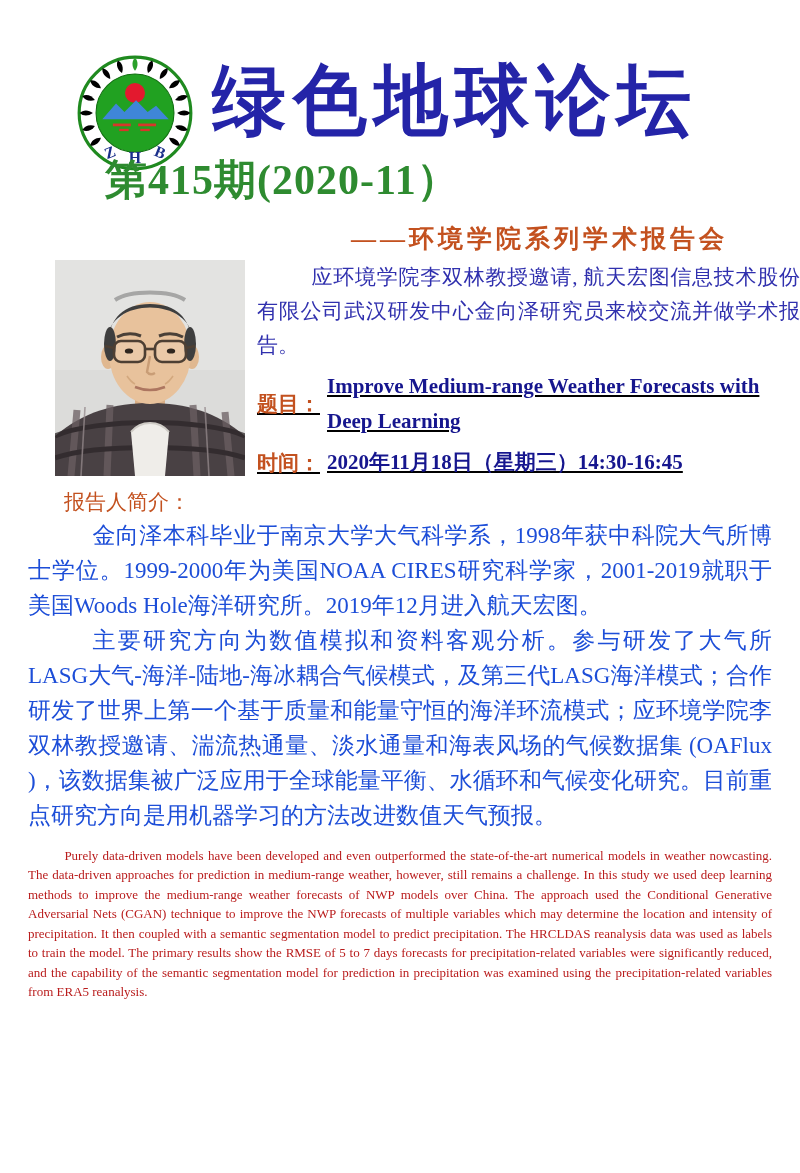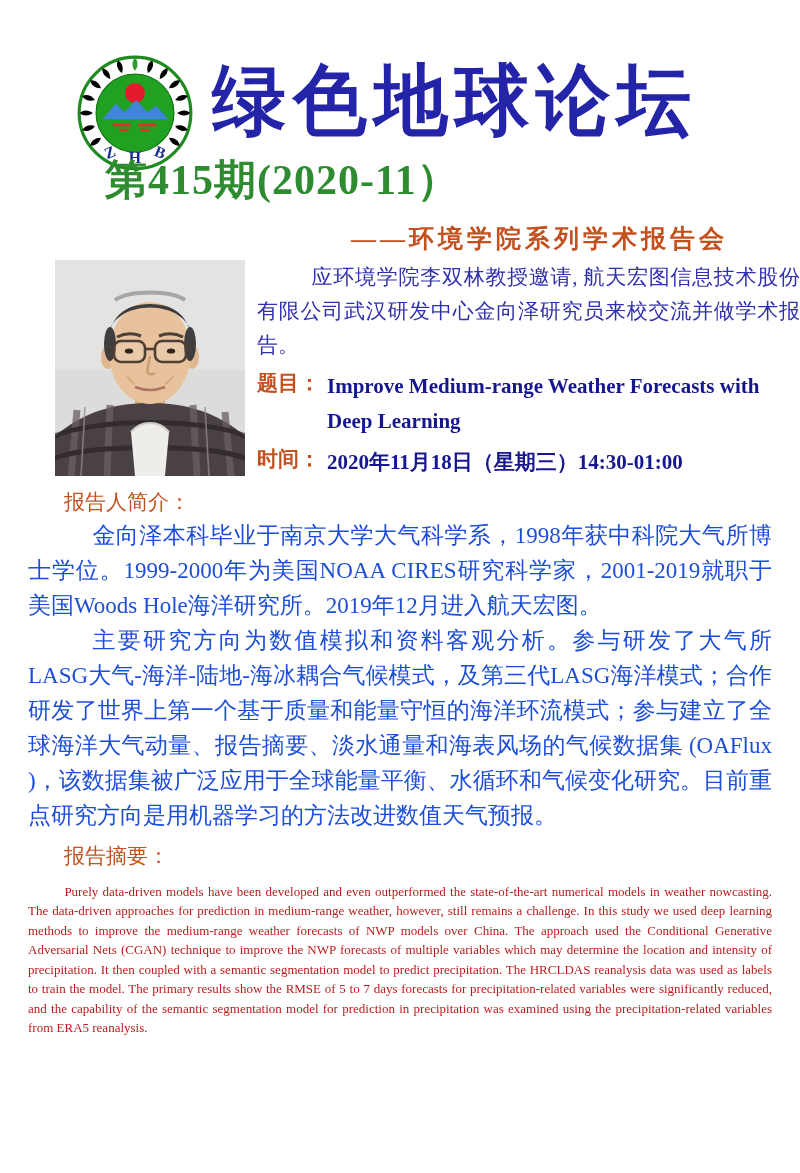--- a/index.html
+++ b/index.html
@@ -15,21 +15,21 @@
   .issue { position:absolute; left:105px; top:152px; width:600px; 
     font-size:42px; font-weight:bold; color:#2e8b30; letter-spacing:1px; }
   .subtitle { position:absolute; left:128px; top:222px; width:600px; text-align:right;
     font-size:25px; font-weight:bold; color:#c3511f; letter-spacing:4px; }
 
   
   .speaker-row { display:flex; padding-left:55px; margin-top:2px; }
   .photo { flex:0 0 190px; width:190px; height:216px; }
   .info-col { flex:1; margin-left:12px; max-width:543px; }
   .intro { font-size:21px; color:#3030ae; line-height:1.62; text-align:justify; text-indent:2.6em; }
-  .field-row { display:flex; margin-top:7px; align-items:flex-start; }
+  .field-row { display:flex; margin-top:7px; align-items:center;text-decoration:underline; }
   .field-label { flex:0 0 64px; font-size:21px; font-weight:bold; color:#c3511f; white-space:nowrap; }
   .field-value { flex:1; font-size:21px; font-weight:bold; color:#16168e; line-height:1.65; padding-left:6px; }
 
   
   .section { padding:0 28px; }
   .section-heading { font-size:21px; font-weight:normal; color:#c3511f; text-indent:36px; margin-top:8px; margin-bottom:3px; }
   .cn-para { font-size:23px; color:#1d4ed8; line-height:1.52; text-align:justify; text-indent:2.8em; }
   .en-para { font-size:13px; color:#b91c1c; line-height:1.5; text-align:justify; text-indent:2.8em; margin-top:12px; }
 
   
@@ -142,33 +142,32 @@
 
     <div class="info-col">
       <p class="intro">应环境学院李双林教授邀请, 航天宏图信息技术股份有限公司武汉研发中心金向泽研究员来校交流并做学术报告。</p>
 
       <div class="field-row">
         <span class="field-label">题目：</span>
         <span class="field-value">Improve Medium-range Weather Forecasts with Deep Learning</span>
       </div>
       <div class="field-row">
         <span class="field-label">时间：</span>
-        <span class="field-value">2020年11月18日（星期三）14:30-01:00</span>
+        <span class="field-value">2020年11月18日（星期三）14:30-16:45</span>
       </div>
     </div>
   </div>
 
   <div class="section">
     <div class="section-heading">报告人简介：</div>
     <p class="cn-para">金向泽本科毕业于南京大学大气科学系，1998年获中科院大气所博士学位。1999-2000年为美国NOAA CIRES研究科学家，2001-2019就职于美国Woods Hole海洋研究所。2019年12月进入航天宏图。</p>
-    <p class="cn-para">主要研究方向为数值模拟和资料客观分析。参与研发了大气所LASG大气-海洋-陆地-海冰耦合气候模式，及第三代LASG海洋模式；合作研发了世界上第一个基于质量和能量守恒的海洋环流模式；参与建立了全球海洋大气动量、报告摘要、淡水通量和海表风场的气候数据集 (OAFlux )，该数据集被广泛应用于全球能量平衡、水循环和气候变化研究。目前重点研究方向是用机器学习的方法改进数值天气预报。</p>
+    <p class="cn-para">主要研究方向为数值模拟和资料客观分析。参与研发了大气所LASG大气-海洋-陆地-海冰耦合气候模式，及第三代LASG海洋模式；合作研发了世界上第一个基于质量和能量守恒的海洋环流模式；应环境学院李双林教授邀请、湍流热通量、淡水通量和海表风场的气候数据集 (OAFlux )，该数据集被广泛应用于全球能量平衡、水循环和气候变化研究。目前重点研究方向是用机器学习的方法改进数值天气预报。</p>
   </div>
 
   <div class="section">
-    <div class="section-heading">报告摘要：</div>
     <p class="en-para">Purely data-driven models have been developed and even outperformed the state-of-the-art  numerical models in weather nowcasting. The data-driven approaches for prediction in medium-range weather, however, still remains a challenge. In this study we used deep learning methods to improve the medium-range weather forecasts of NWP models over China.  The approach used the Conditional Generative Adversarial Nets (CGAN) technique to improve the NWP forecasts of multiple variables which may determine the location and intensity of precipitation.  It then coupled with a semantic segmentation model to predict precipitation. The HRCLDAS reanalysis data was used as labels to train the model.  The primary results show the RMSE of 5 to 7 days forecasts for precipitation-related variables were significantly reduced, and the capability of the semantic segmentation model for prediction in precipitation was examined using the precipitation-related variables from ERA5 reanalysis.</p>
   </div>
 
   <div class="welcome-wrap">
     
     
   </div>
 
 </div>
 

